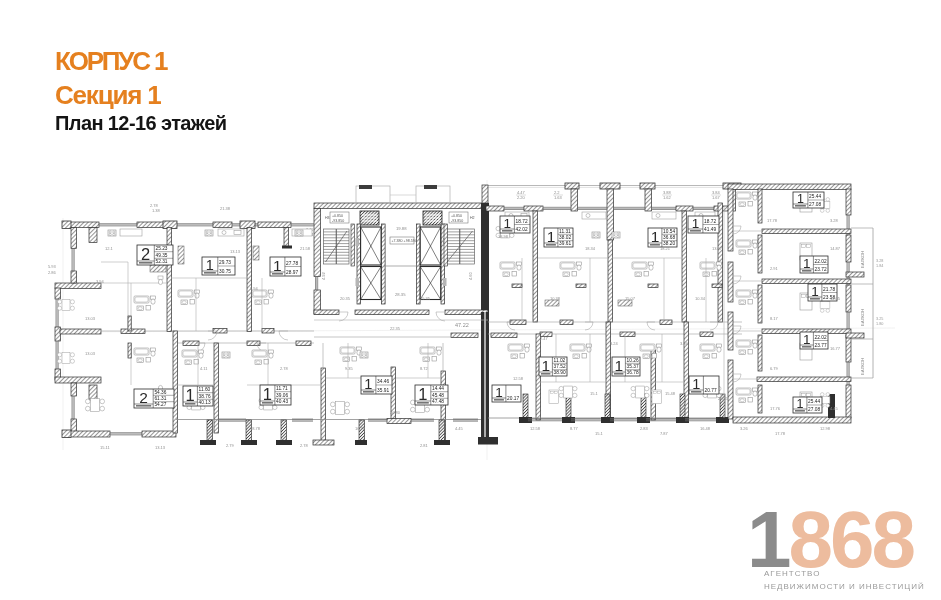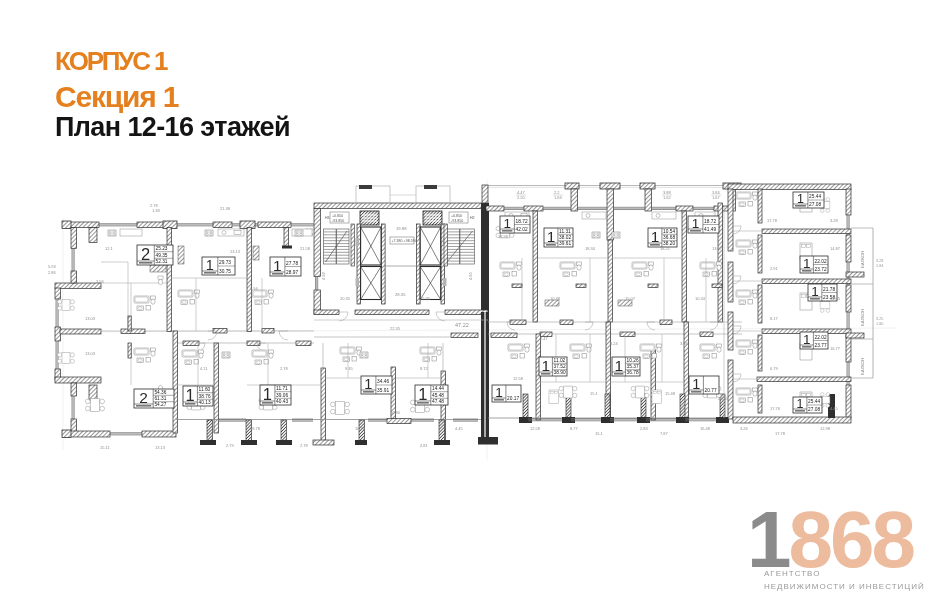--- a/index.html
+++ b/index.html
@@ -1,20 +1,20 @@
 <!DOCTYPE html>
 <html><head>
 <meta charset="utf-8">
 <style>
   html,body{margin:0;padding:0;background:#fff;}
   #page{position:relative;width:941px;height:600px;background:#fff;overflow:hidden;
         font-family:"Liberation Sans",sans-serif;}
   .h1{position:absolute;left:55px;top:46px;font-size:26px;font-weight:bold;color:#e5801f;letter-spacing:-2.2px;}
-  .h2{position:absolute;left:55px;top:80px;font-size:30px;font-weight:bold;color:#e5801f;letter-spacing:-1.2px;}
-  .h3{position:absolute;left:55px;top:112px;font-size:27px;font-weight:bold;color:#141414;letter-spacing:-0.6px;}
+  .h2{position:absolute;left:55px;top:80px;font-size:26px;font-weight:bold;color:#e5801f;letter-spacing:-1.2px;}
+  .h3{position:absolute;left:55px;top:112px;font-size:20px;font-weight:bold;color:#141414;letter-spacing:-0.6px;}
   .logo{position:absolute;left:747px;top:500px;width:190px;font-weight:bold;
         font-size:80px;line-height:1;letter-spacing:-3px;color:#8b8b8b;}
   .logo .p{color:#edbc9e;}
   .sub{position:absolute;left:764px;top:567px;font-size:8px;font-weight:normal;color:#9a9a9a;letter-spacing:1.0px;line-height:1.65;}
   svg{position:absolute;left:0;top:0;}
 </style>
 </head>
 <body>
 <div id="page">
 

